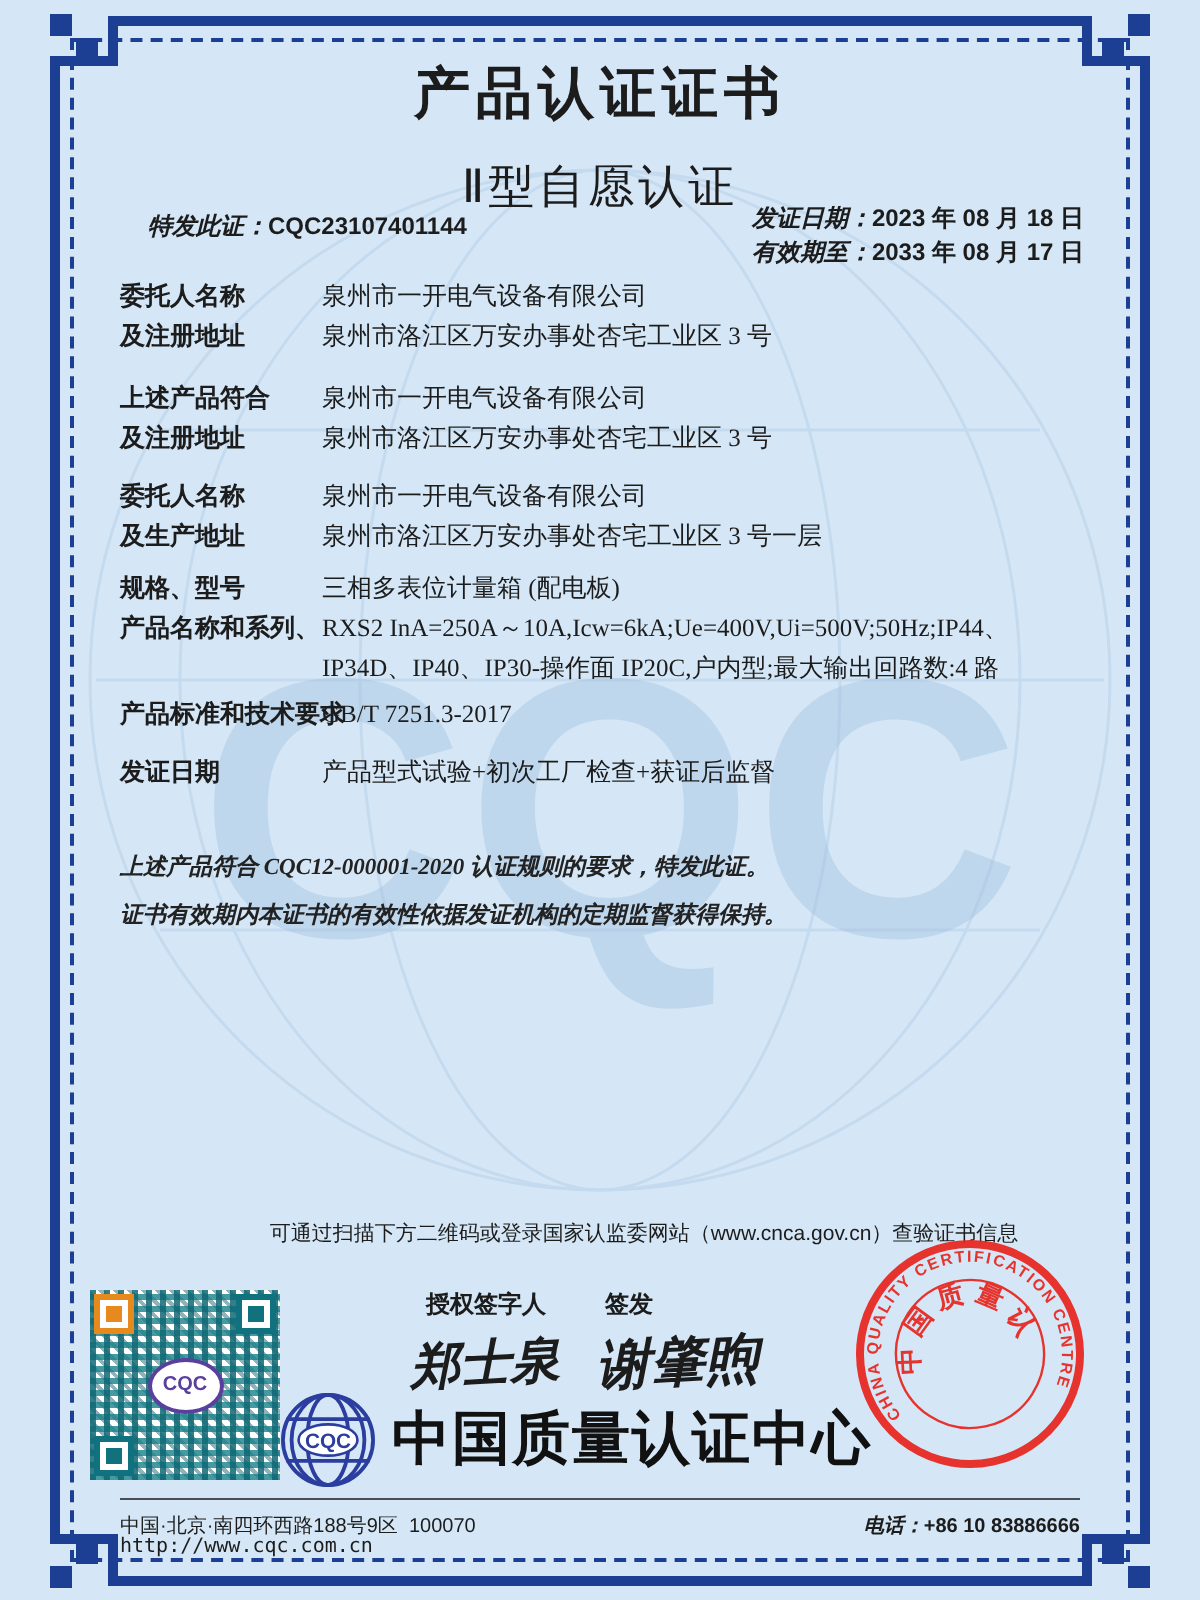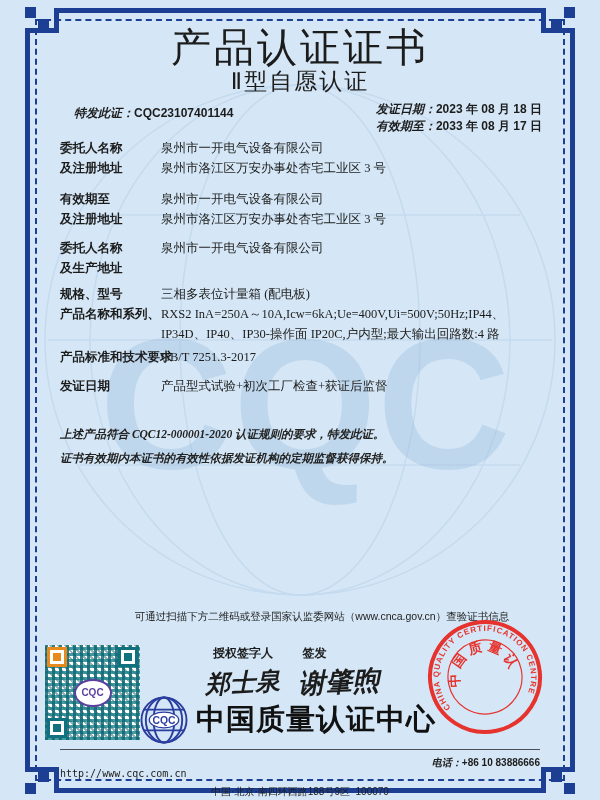--- a/index.html
+++ b/index.html
@@ -26,22 +26,22 @@
   .sq.bl1{left:25px; bottom:6px;}  .sq.bl2{left:38px; bottom:18px;}
   .sq.br1{right:25px; bottom:6px;} .sq.br2{right:38px; bottom:18px;}
   .dash-frame{
     position:absolute; left:35px; top:19px; right:35px; bottom:19px;
     border:2px dashed #1c3f94; pointer-events:none;
   }
   
   .watermark{position:absolute; left:0; top:0; pointer-events:none;}
   
   .header{position:absolute; top:30px; left:0; width:100%; text-align:center;}
-  .title{font-size:40px; font-weight:normal; letter-spacing:3px; line-height:34px;}
-  .subtitle{font-size:23px; font-weight:normal; letter-spacing:2px; line-height:30px; margin-top:2px;}
+  .title{font-size:28px; font-weight:bold; letter-spacing:3px; line-height:34px;}
+  .subtitle{font-size:23px; font-weight:normal; letter-spacing:2px; line-height:30px; margin-top:14px;}
   
   .meta{position:absolute; top:101px; left:60px; right:58px; font-size:12px;}
   .kai{font-family:"Liberation Serif", serif; font-style:italic; font-weight:bold;}
   .meta .certno{position:absolute; left:14px; top:4px;}
   .meta .certno .val{font-weight:bold; font-family:"Liberation Sans", sans-serif; font-style:normal;}
   .meta .dates{position:absolute; right:0; top:0; text-align:left; line-height:17px;}
   .meta .dates .val{font-weight:bold; font-family:"Liberation Sans", sans-serif; font-style:normal;}
   
   .fields{position:absolute; top:138px; left:60px; width:487px; font-size:12.5px;}
   .field-group{position:absolute; left:0; right:0; line-height:20px;font-family:Liberation Serif, serif;}
@@ -77,21 +77,21 @@
   
   .org{position:absolute; top:694px; left:138px; display:flex; align-items:center;}
   .org-name{font-size:29px; font-weight:bold; letter-spacing:1px; margin-left:6px; color:#111;}
   
   .seal{position:absolute; left:424px; top:616px; width:122px; height:122px;
     transform:rotate(-12deg); opacity:.92;}
   
   .footer-line{position:absolute; top:749px; left:60px; right:60px; height:1px; background:#4a4e55;}
   .footer{position:absolute; top:754px; left:60px; right:60px; font-size:10px;}
   .footer .url{position:absolute; left:0; top:14px; font-family:"DejaVu Sans Mono", monospace;}
-  .footer .addr{position:absolute; left:0; right:0; top:2px; text-align:center; white-space:pre;margin-top:29px;}
+  .footer .addr{position:absolute; left:0; right:0; top:2px; text-align:left; white-space:pre;}
   .footer .phone{position:absolute; right:0; top:2px; font-weight:bold;}
 </style>
 </head>
 <body>
 
 <div class="page">
 
   <div class="seg h-top"></div>
   <div class="seg h-bot"></div>
   <div class="seg v-left"></div>
@@ -151,35 +151,36 @@
         <div>委托人名称</div>
         <div>及注册地址</div>
       </div>
       <div class="fvalues">
         <div>泉州市一开电气设备有限公司</div>
         <div>泉州市洛江区万安办事处杏宅工业区 3 号</div>
       </div>
     </div>
     <div class="field-group fg2">
       <div class="flabels">
-        <div>有效期至</div>
+        <div>上述产品符合</div>
         <div>及注册地址</div>
       </div>
       <div class="fvalues">
         <div>泉州市一开电气设备有限公司</div>
         <div>泉州市洛江区万安办事处杏宅工业区 3 号</div>
       </div>
     </div>
     <div class="field-group fg3">
       <div class="flabels">
         <div>委托人名称</div>
         <div>及生产地址</div>
       </div>
       <div class="fvalues">
         <div>泉州市一开电气设备有限公司</div>
+        <div>泉州市洛江区万安办事处杏宅工业区 3 号一层</div>
       </div>
     </div>
     <div class="field-group fg4">
       <div class="flabels">
         <div>规格、型号</div>
         <div>产品名称和系列、</div>
       </div>
       <div class="fvalues">
         <div>三相多表位计量箱 (配电板)</div>
         <div>RXS2 InA=250A～10A,Icw=6kA;Ue=400V,Ui=500V;50Hz;IP44、IP34D、IP40、IP30-操作面 IP20C,户内型;最大输出回路数:4 路</div>

